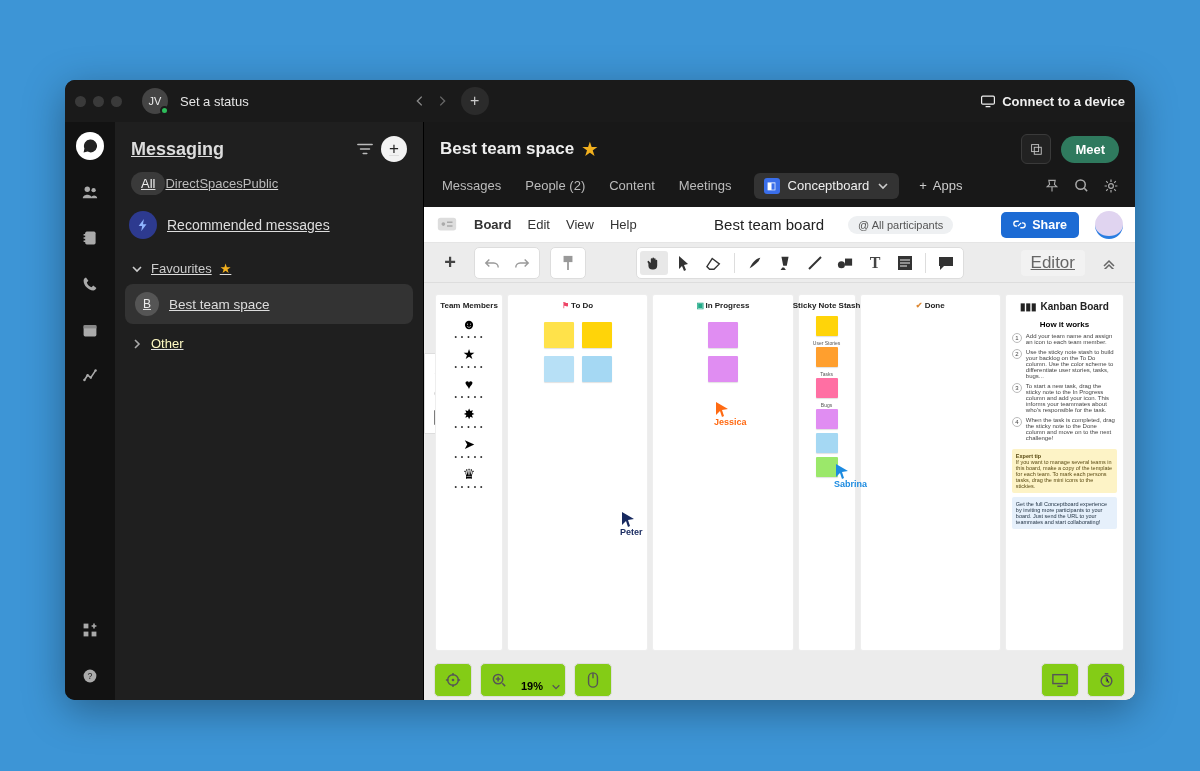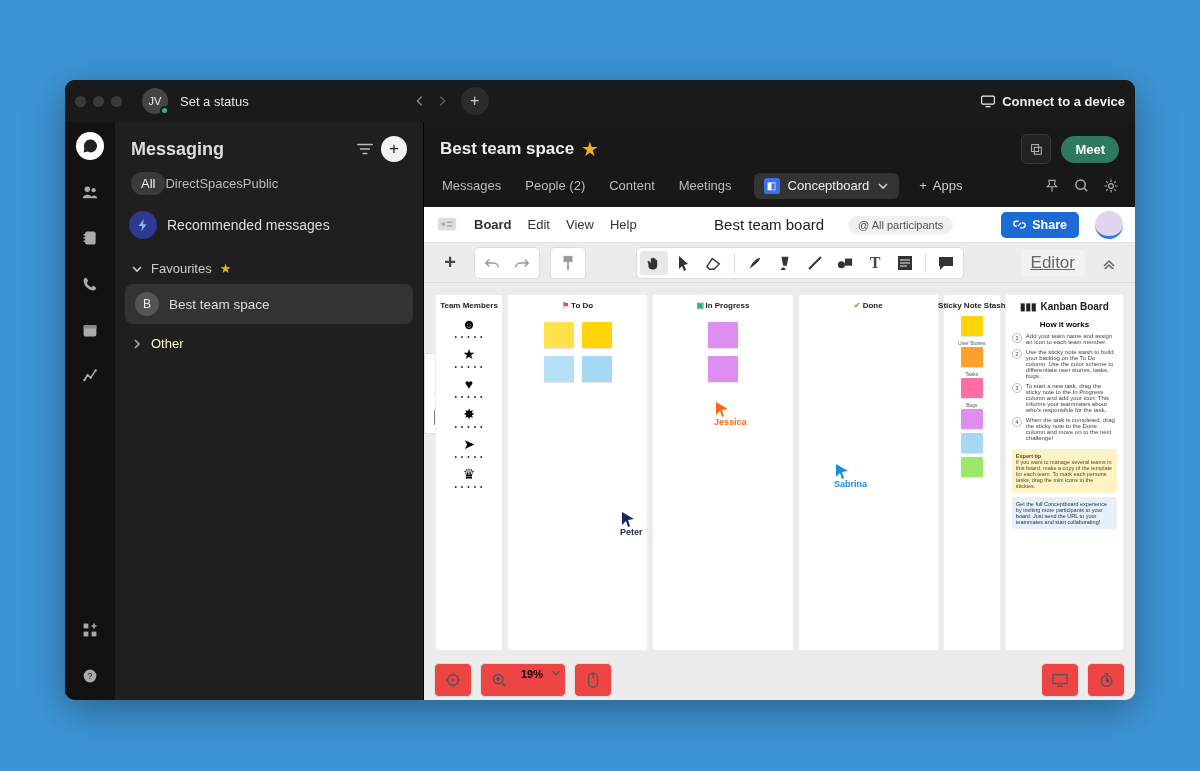--- a/index.html
+++ b/index.html
@@ -25,21 +25,21 @@
   .circle-btn{ width:28px;height:28px;border-radius:50%;background:#2b2b2b;color:#ccc;display:flex;align-items:center;justify-content:center; font-size:16px;}
   .titlebar .grow{flex:1;}
   .connect{ display:flex; align-items:center; gap:6px; color:#eee; font-size:13px; font-weight:600;}
 
   .body { flex:1; display:flex; min-height:0;}
   .rail { width:50px; background:#121212; display:flex; flex-direction:column; align-items:center; padding:10px 0; gap:18px;}
   .rail .ico{ width:28px;height:28px;color:#aaa; display:flex;align-items:center;justify-content:center;}
   .rail .ico.active{ background:#fff; color:#222; border-radius:50%;}
   .rail .grow{flex:1;}
 
-  .sidebar{ width:308px; background:#1f1f1f; color:#ddd; display:flex; flex-direction:column; padding:10px 8px;}
+  .sidebar{ width:308px; background:#1f1f1f; color:#ddd; display:flex; flex-direction:column; padding:10px 8px;text-decoration:underline;}
   .sb-hdr{display:flex;align-items:center;justify-content:space-between; padding:4px 8px 10px;}
   .sb-hdr h1{font-size:18px; font-weight:700;}
   .sb-hdr .right{display:flex;gap:8px;align-items:center;}
   .filter-ico{color:#bbb;}
   .plus-btn{width:26px;height:26px;border-radius:50%;background:#f2f2f2;color:#222;display:flex;align-items:center;justify-content:center;font-size:17px;}
   .filters{display:flex; padding:0 8px 10px; font-size:13px; color:#bbb; align-items:center;}
   .filters .chip{ background:#3a3a3a; color:#eee; padding:4px 10px; border-radius:14px;}
   .rec{display:flex; align-items:center; gap:10px; padding:6px 6px 14px;}
   .rec .bolt{width:28px;height:28px;border-radius:50%;background:#2d3a8f;color:#8fb4ff;display:flex;align-items:center;justify-content:center;}
   .rec span.lbl{font-size:14px;color:#ddd;}
@@ -109,21 +109,21 @@
   .howto .num{width:10px;height:10px;border-radius:50%;border:1px solid #bbb;font-size:6px;display:flex;align-items:center;justify-content:center;flex:0 0 auto;}
   .tip{background:#fdf3c6;border-radius:2px;padding:4px;font-size:5.5px;color:#5a4a12;margin-top:4px;}
   .tip2{background:#e6f0fb;border-radius:2px;padding:4px;font-size:5.5px;color:#234;margin-top:4px;}
   .stash .note{margin-bottom:4px;}
   .stash .slab{font-size:5px;color:#555;margin-bottom:1px;}
 
   .left-toolstrip{position:absolute;left:0;top:70px;width:34px;background:#fff;border:1px solid #ddd;border-radius:0 4px 4px 0;display:flex;flex-direction:column;gap:8px;padding:8px 0;align-items:center;}
   .left-toolstrip .ico{color:#555;}
 
   .cb-footer{position:absolute;left:0;bottom:0;right:0;height:40px;display:flex;align-items:center;padding:0 10px;gap:8px;}
-  .ftr-grp{background:#ef4444;border:1px solid #ddd;border-radius:5px;display:flex;align-items:flex-start;padding:4px;gap:4px;}
+  .ftr-grp{background:#84cc16;border:1px solid #ddd;border-radius:5px;display:flex;align-items:flex-end;padding:4px;gap:4px;}
   .ftr-btn{width:28px;height:24px;display:flex;align-items:center;justify-content:center;color:#444;}
   .zoom{font-size:11px;font-weight:600;padding:0 4px;}
   .cb-footer .grow{flex:1;}
   svg{display:block;}
 </style>
 </head>
 <body>
 
 <div class="app-window">
 
@@ -501,37 +501,37 @@
             <div class="col prog">
               <h4><span class="hdot" style="color:#2a8;">▣</span><span>In Progress</span></h4>
               <div class="notes-row" style="margin-top:6px;">
                 <div class="note" style="background:#e08df2"></div>
               </div>
               <div class="notes-row" style="margin-top:8px;">
                 <div class="note" style="background:#e08df2"></div>
               </div>
             </div>
 
-            <div class="col done">
-              <h4><span class="hdot" style="color:#d83;">✔</span><span>Done</span></h4>
-            </div>
-
             <div class="col stash">
               <h4 style="text-align:center;">Sticky Note Stash</h4>
               <div class="note s" style="background:#ffd409"></div>
               <span class="slab">User Stories</span>
               <div class="note s" style="background:#ff9f2e"></div>
               <span class="slab">Tasks</span>
               <div class="note s" style="background:#ff6fa3"></div>
               <span class="slab">Bugs</span>
               <div class="note s" style="background:#e08df2"></div>
               <div class="note s" style="background:#a5d8f3"></div>
               <div class="note s" style="background:#9be86a"></div>
             </div>
 
+            <div class="col done">
+              <h4><span class="hdot" style="color:#d83;">✔</span><span>Done</span></h4>
+            </div>
+
             <div class="col howto">
               <h3>
                   <span>▮▮▮</span>
                   <span>Kanban Board</span>
                 </h3>
               <div class="sub">How it works</div>
               <div class="step">
                   <span class="num">1</span>
                   <span>Add your team name and assign an icon to each team member.</span>
                 </div>

